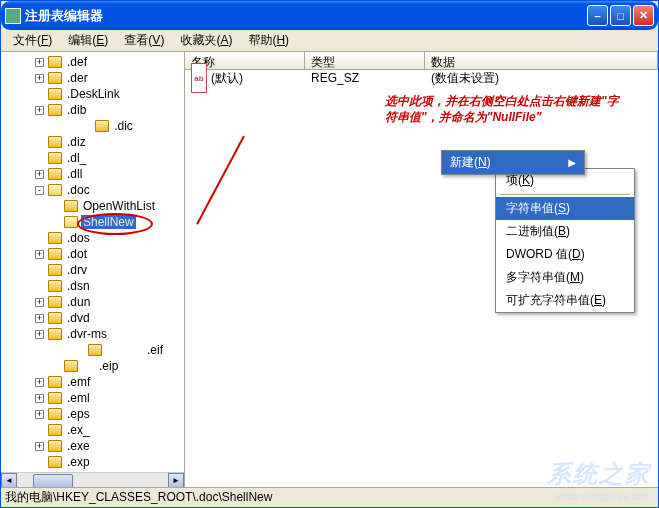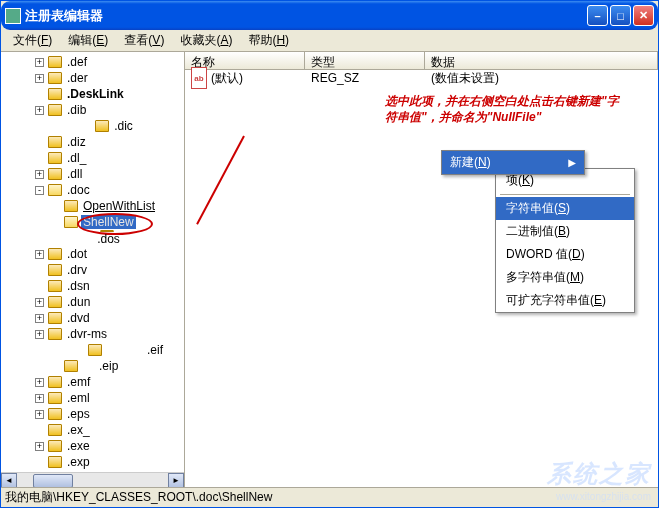--- a/index.html
+++ b/index.html
@@ -26,21 +26,21 @@
 .tree-label { padding: 0 2px; }
 .tree-label.selected { background: #316ac5; color: #e5e5e5; }
 .circled { position: relative; }
 .circled::after { content: ""; position: absolute; left: -4px; top: -2px; width: 72px; height: 18px; border: 2px solid #cc0000; border-radius: 50%; pointer-events: none; }
 .list-pane { flex: 1; display: flex; flex-direction: column; position: relative; }
 .list-header { display: flex; height: 18px; background: #ece9d8; border-bottom: 1px solid #aca899; }
 .list-header-cell { border-right: 1px solid #aca899; padding: 2px 6px; background: linear-gradient(to bottom, #fff, #ece9d8); }
 .list-body { flex: 1; position: relative; background: #fff; }
 .list-row { display: flex; height: 16px; align-items: center; }
 .list-cell { padding: 0 6px; }
-.ab-icon { width: 16px; height: 22px; background: #fff; border: 1px solid #c44; color: #c44; font-size: 8px; font-weight: bold; display: flex; align-items: center; justify-content: center; margin-right: 4px; }
+.ab-icon { width: 16px; height: 30px; background: #fff; border: 1px solid #c44; color: #c44; font-size: 8px; font-weight: bold; display: flex; align-items: center; justify-content: center; margin-right: 4px; }
 .annotation { position: absolute; left: 200px; top: 24px; color: #cc0000; font-weight: bold; font-size: 14px; font-style: italic; line-height: 1.3; z-index: 5; font-family: "KaiTi", "楷体", serif; }
 .arrow-line { position: absolute; width: 2px; background: #cc0000; transform-origin: top; z-index: 4; }
 .context-menu { position: absolute; background: #fff; border: 1px solid #808080; box-shadow: 2px 2px 3px rgba(0,0,0,0.3); z-index: 20; }
 .menu1 { left: 256px; top: 80px; width: 144px; }
 .menu1-header { background: #316ac5; color: #fff; padding: 3px 8px; display: flex; justify-content: space-between; align-items: center; }
 .menu1-header .arrow { font-size: 10px; }
 .menu2 { left: 310px; top: 98px; width: 140px; }
 .ctx-item { padding: 3px 10px; display: flex; justify-content: space-between; }
 .ctx-item.highlighted { background: #316ac5; color: #fff; }
 .ctx-sep { height: 1px; background: #aca899; margin: 2px 4px; }
@@ -80,21 +80,21 @@
           <div class="tree-row" style="padding-left: 32px;">
             <span class="tree-toggle">+</span>
             <span class="folder-icon"></span>
             <span class="tree-label">.def</span>
           </div>
           <div class="tree-row" style="padding-left: 32px;">
             <span class="tree-toggle">+</span>
             <span class="folder-icon"></span>
             <span class="tree-label">.der</span>
           </div>
-          <div class="tree-row" style="padding-left: 32px; font-weight: bold;">
+          <div class="tree-row" style="padding-left: 32px;">
             <span class="tree-toggle empty"></span>
             <span class="folder-icon"></span>
             <span class="tree-label">.DeskLink</span>
           </div>
           <div class="tree-row" style="padding-left: 32px;">
             <span class="tree-toggle">+</span>
             <span class="folder-icon"></span>
             <span class="tree-label">.dib</span>
           </div>
           <div class="tree-row" style="padding-left: 32px; justify-content: center;">
@@ -115,31 +115,31 @@
           <div class="tree-row" style="padding-left: 32px;">
             <span class="tree-toggle">+</span>
             <span class="folder-icon"></span>
             <span class="tree-label">.dll</span>
           </div>
           <div class="tree-row" style="padding-left: 32px;">
             <span class="tree-toggle">-</span>
             <span class="folder-icon open"></span>
             <span class="tree-label">.doc</span>
           </div>
-          <div class="tree-row" style="padding-left: 48px; text-decoration: underline;">
+          <div class="tree-row" style="padding-left: 48px;">
             <span class="tree-toggle empty"></span>
             <span class="folder-icon"></span>
             <span class="tree-label">OpenWithList</span>
           </div>
           <div class="tree-row" style="padding-left: 48px;">
             <span class="tree-toggle empty"></span>
             <span class="folder-icon open"></span>
             <span class="tree-label selected circled">ShellNew</span>
           </div>
-          <div class="tree-row" style="padding-left: 32px; flex-direction: column;">
+          <div class="tree-row" style="padding-left: 32px;">
             <span class="tree-toggle empty"></span>
             <span class="folder-icon"></span>
             <span class="tree-label">.dos</span>
           </div>
           <div class="tree-row" style="padding-left: 32px;">
             <span class="tree-toggle">+</span>
             <span class="folder-icon"></span>
             <span class="tree-label">.dot</span>
           </div>
           <div class="tree-row" style="padding-left: 32px;">

